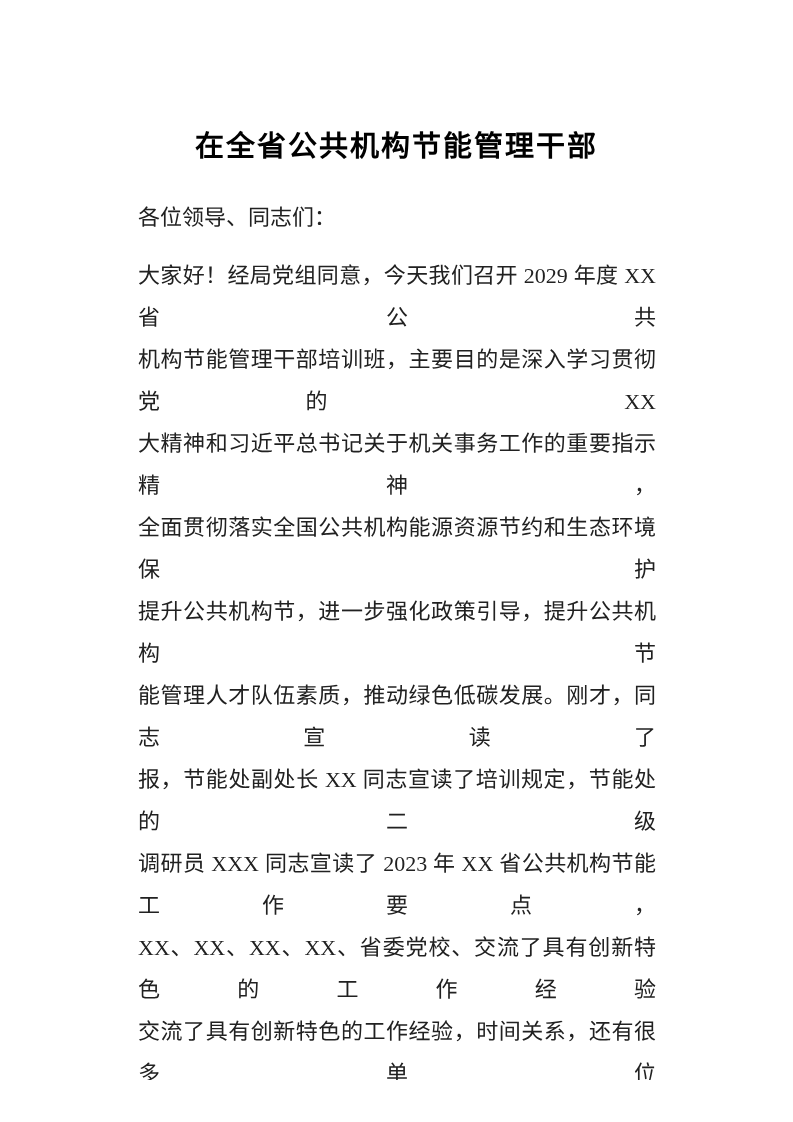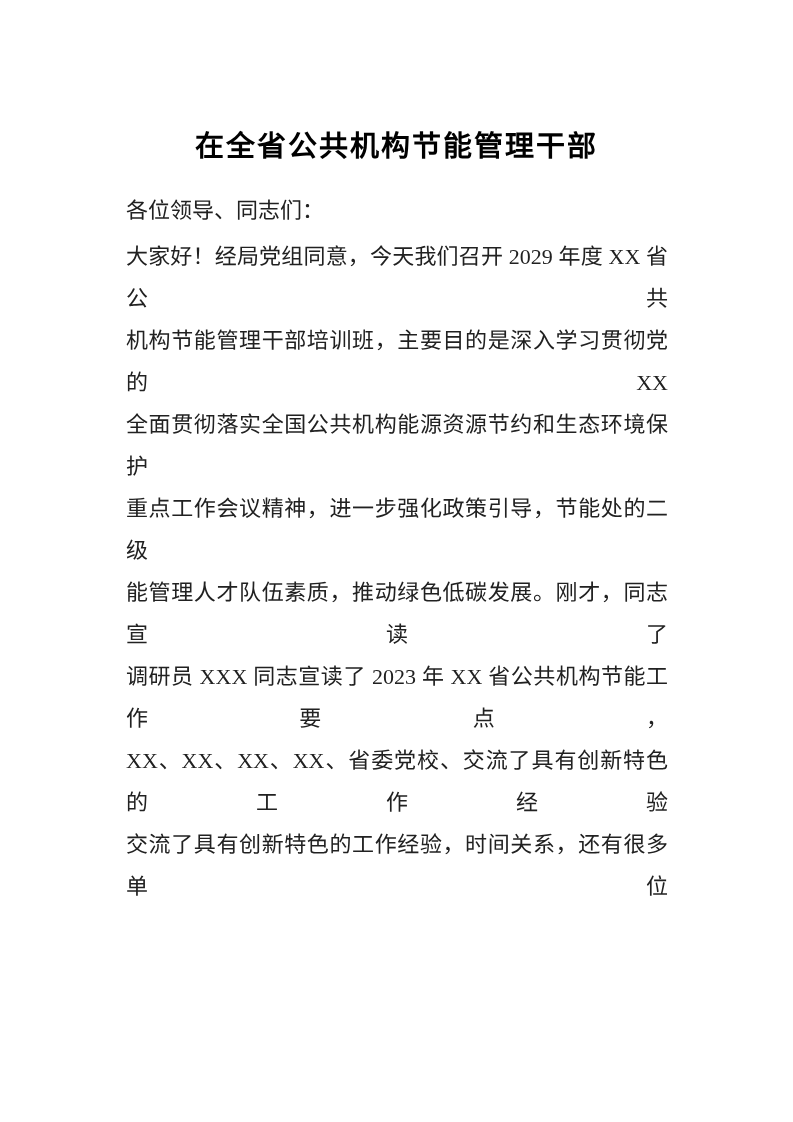--- a/index.html
+++ b/index.html
@@ -25,21 +25,21 @@
   .doc-title .title-line {
     line-height: 69px;
     letter-spacing: 2px;
   }
   .doc-body {
     margin: 9px 121px 0 122px; 
     font-size: 22px;
     color: #212121;
   }
   .para {
-    margin: 4px;
+    margin: 16px;
   }
   .line {
     line-height: 42px;
     text-align: justify;
     text-align-last: justify;
     white-space: normal;
   }
   .line.flush-left {
     text-align-last: left;
   }
@@ -51,21 +51,23 @@
   <div class="doc-title">
     <div class="title-line">在全省公共机构节能管理干部</div>
   </div>
   <div class="doc-body">
       <div class="para">
         <div class="line flush-left">各位领导、同志们：</div>
       </div>
       <div class="para">
         <div class="line">大家好！经局党组同意，今天我们召开 2029 年度 XX 省公共</div>
         <div class="line">机构节能管理干部培训班，主要目的是深入学习贯彻党的 XX</div>
+        <div class="line">大精神和习近平总书记关于机关事务工作的重要指示精神，</div>
         <div class="line">全面贯彻落实全国公共机构能源资源节约和生态环境保护</div>
-        <div class="line">重点工作会议精神，进一步强化政策引导，节能处的二级</div>
+        <div class="line">提升公共机构节，进一步强化政策引导，提升公共机构节</div>
         <div class="line">能管理人才队伍素质，推动绿色低碳发展。刚才，同志宣读了</div>
+        <div class="line">报，节能处副处长 XX 同志宣读了培训规定，节能处的二级</div>
         <div class="line">调研员 XXX 同志宣读了 2023 年 XX 省公共机构节能工作要点，</div>
         <div class="line">XX、XX、XX、XX、省委党校、交流了具有创新特色的工作经验</div>
         <div class="line">交流了具有创新特色的工作经验，时间关系，还有很多单位</div>
       </div>
     </div>
 </div>
 
 </body></html>

